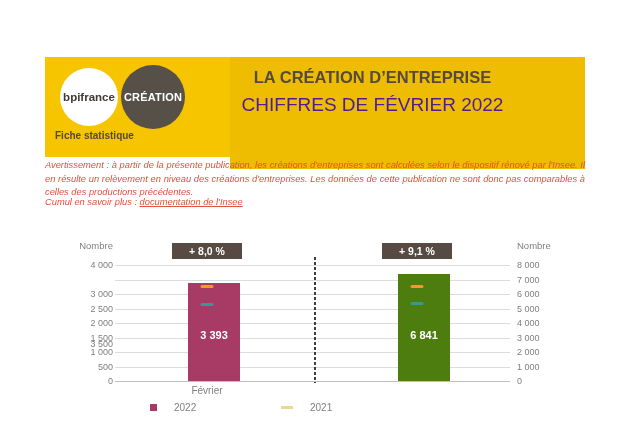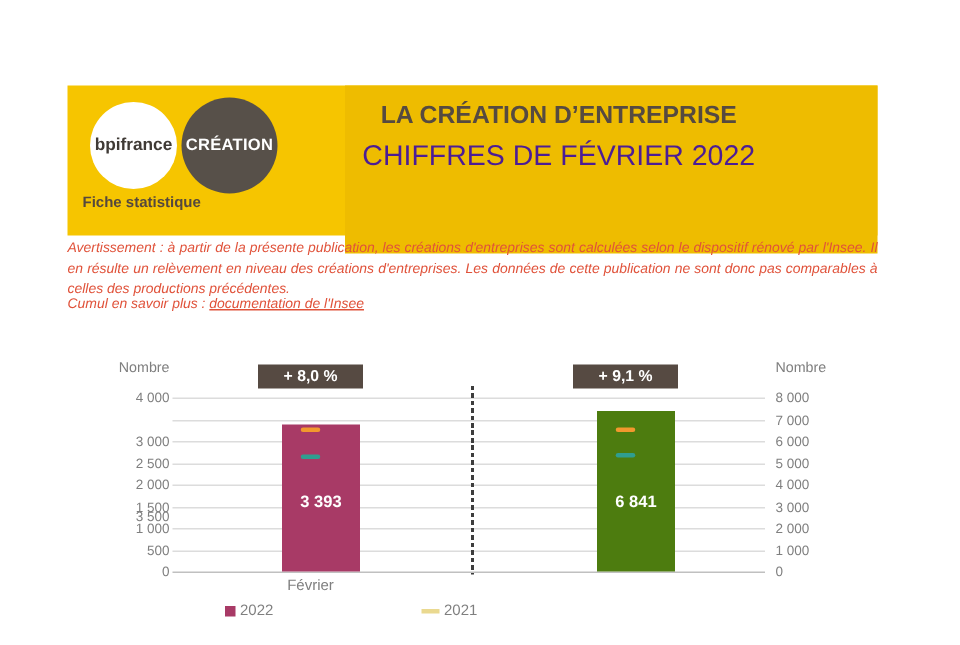--- a/index.html
+++ b/index.html
@@ -46,21 +46,21 @@
          font-size:10.5px;font-weight:bold;text-align:center;line-height:16px;}
   .bar{position:absolute;left:16px;right:2px;bottom:0;background:#a83a66;}
   .bar-label{position:absolute;left:0;right:0;bottom:40px;text-align:center;color:#ffffff;font-size:11px;font-weight:bold;}
   .marker{position:absolute;left:50%;transform:translateX(-50%);width:13px;height:3.5px;border-radius:2px;z-index:3;}
 
   .x-label{position:absolute;top:385px;font-size:10px;color:#7f7f7f;text-align:center;}
   .x-label.x0{left:157px;width:100px;}
   .x-label.x1{left:242px;width:260px;}
 
   .legend{position:absolute;left:115px;top:402px;width:420px;height:16px;font-size:10px;color:#7f7f7f;}
-  .legend-item{position:absolute;display:flex;align-items:center;gap:3px;white-space:nowrap;}
+  .legend-item{position:absolute;display:flex;align-items:center;gap:17px;white-space:nowrap;}
   .legend-item.l0{left:35px;}
   .legend-item.l1{left:166px;}
   .legend-item.l2{left:273px;}
   .swatch-square{width:7px;height:7px;display:inline-block;}
   .swatch-dash{width:12px;height:2.5px;display:inline-block;}
 </style>
 </head>
 <body>
 
 <div class="page">

